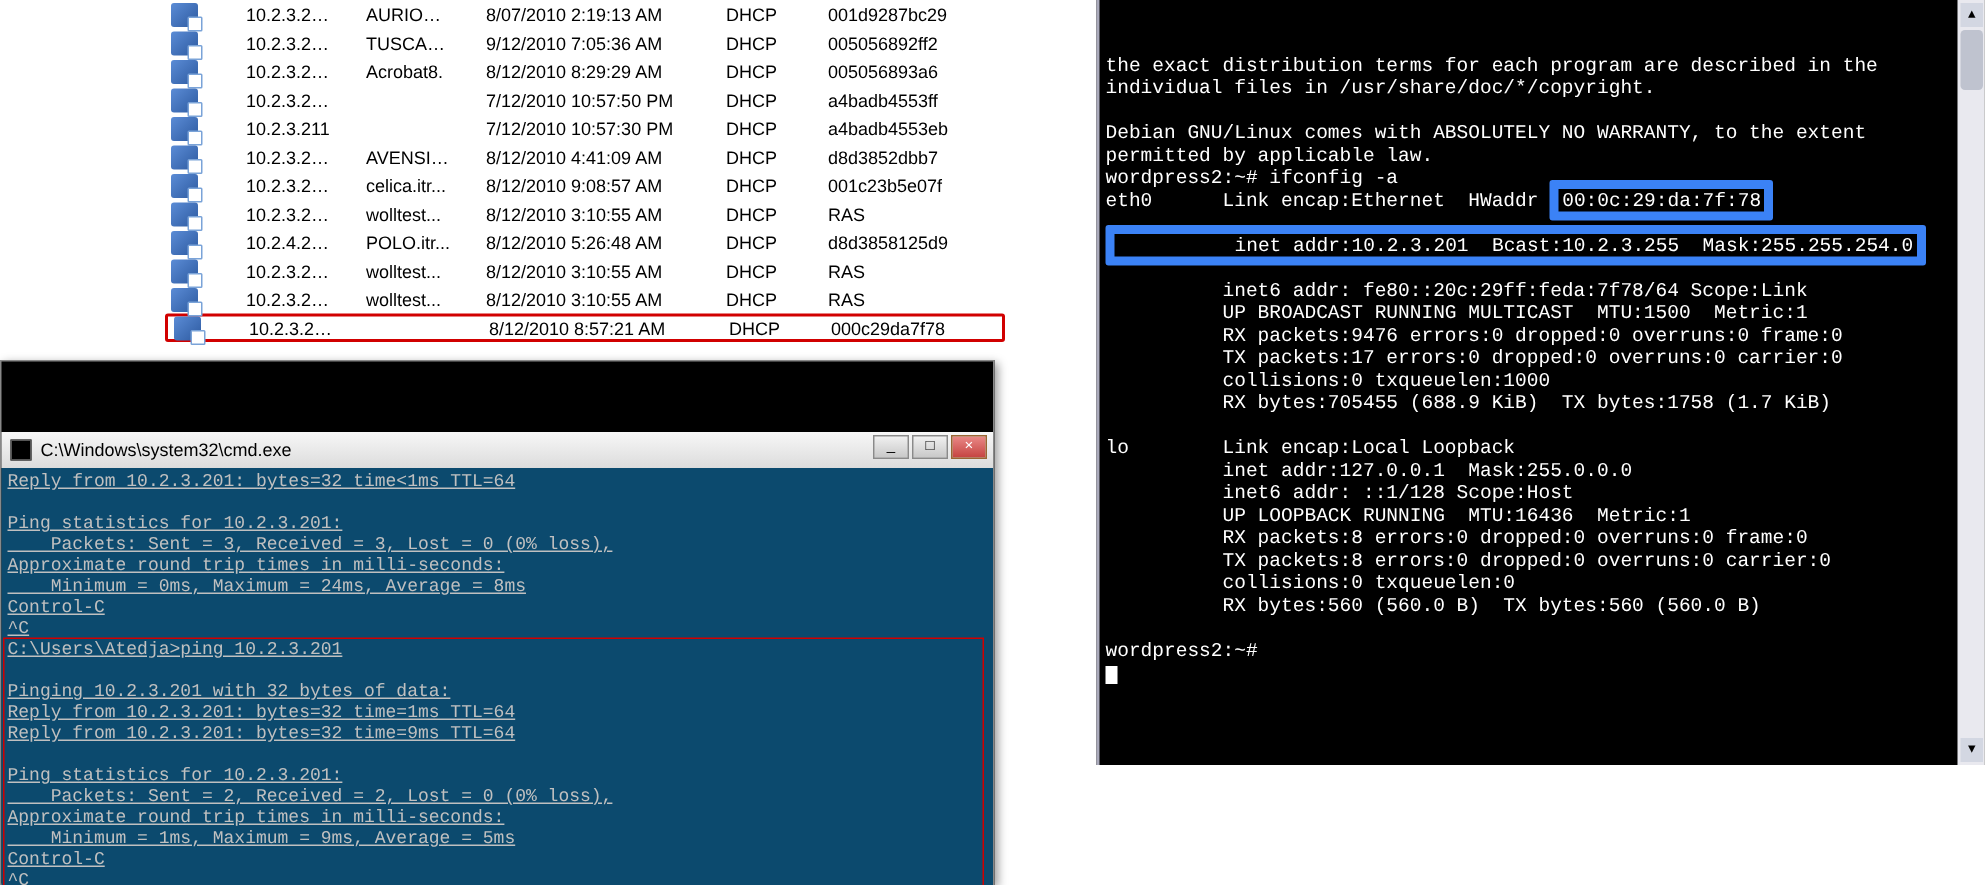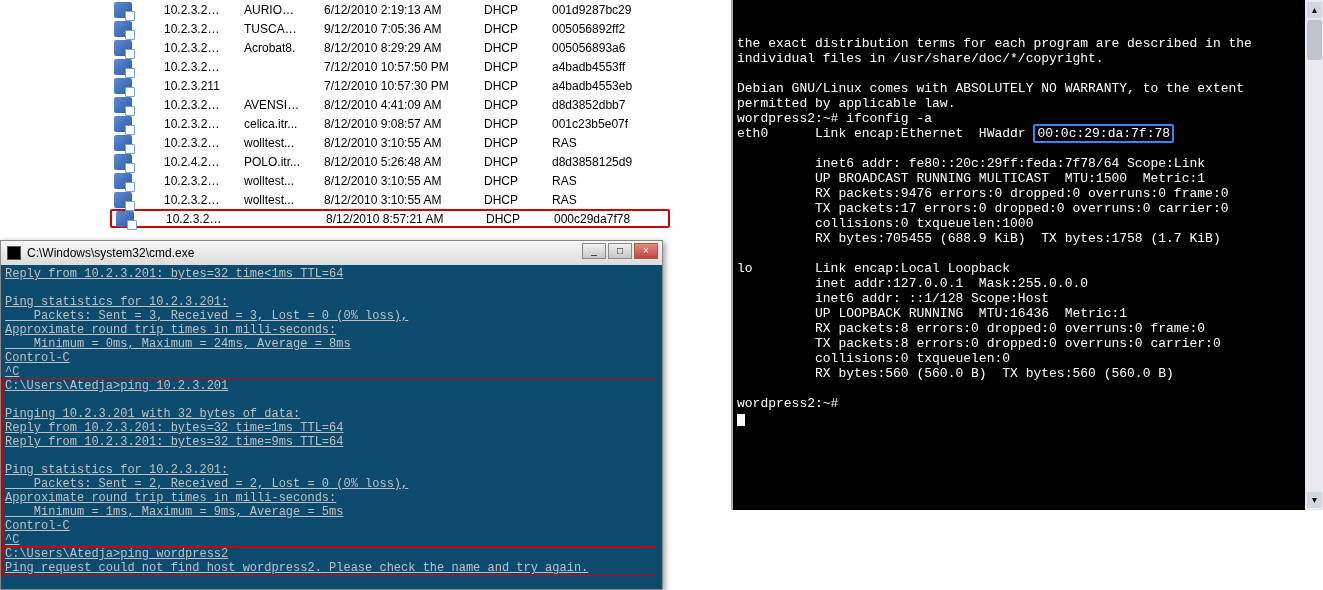--- a/index.html
+++ b/index.html
@@ -45,20 +45,21 @@
     background: #000;
   }
   .cmd-title {
     height: 24px;
     background: linear-gradient(#f7f7f7,#dcdcdc);
     display: flex; align-items: center;
     padding: 0 6px;
     font-size: 12px;
     color: #000;
     position: relative;
+    margin-top: 47px;
   }
   .cmd-title .cmd-icon {
     width: 14px; height: 14px; background: #000; border: 1px solid #555; margin-right: 6px;
   }
   .winbtns { position: absolute; right: 4px; top: 2px; display: flex; gap: 2px; }
   .winbtns div { width: 24px; height: 16px; border: 1px solid #8a8a8a; background: linear-gradient(#f0f0f0,#c8c8c8); font-size: 10px; text-align: center; line-height: 14px; cursor: pointer; }
   .winbtns .close { background: linear-gradient(#e98886,#c54441); color:#fff; border-color:#963; }
   .cmd-body {
     font-family: "Consolas","Courier New",monospace;
     font-size: 12px;
@@ -82,40 +83,40 @@
     background: #000;
     border-left: 2px solid #aab;
     font-family: "Consolas","Courier New",monospace;
     font-size: 13px;
     line-height: 15px;
     color: #fff;
     padding: 6px 8px 6px 4px;
     white-space: pre;
     overflow: hidden;
   }
-  .linux-term .lred { border: 2px solid #3b82f6; border-radius: 2px; padding: 0 2px; }
+  .linux-term .lred { border: 6px solid #3b82f6; border-radius: 2px; padding: 0 2px; }
   .scrollbar-r { position: absolute; right: 0; top: 0; width: 18px; height: 510px; background: #e9e9ef; }
   .scrollbar-r .thumb { position: absolute; right: 1px; top: 20px; width: 15px; height: 40px; background: #bfc3cf; border-radius: 3px; }
   .scrollbar-r .btn { position: absolute; right: 1px; width: 15px; height: 16px; background: #d3d7e2; font-size:10px; text-align:center; line-height:16px; }
   .scrollbar-r .up { top: 2px; } .scrollbar-r .dn { bottom: 2px; }
 
   .cursor { display:inline-block; width:8px; height:12px; background:#c0c0c0; vertical-align:text-bottom; }
 
   
   .ovbox { position:absolute; border:1px solid #d10000; pointer-events:none; }
 </style>
 </head>
 <body>
 
 <div class="dhcp-list" id="dhcp-list">
     <div class="dhcp-row">
       <div class="icon"></div>
       <span>10.2.3.216</span>
       <span>AURION...</span>
-      <span>6/12/2010 2:19:13 AM</span>
+      <span>8/07/2010 2:19:13 AM</span>
       <span>DHCP</span>
       <span>001d9287bc29</span>
     </div>
     <div class="dhcp-row">
       <div class="icon"></div>
       <span>10.2.3.214</span>
       <span>TUSCAN2.</span>
       <span>9/12/2010 7:05:36 AM</span>
       <span>DHCP</span>
       <span>005056892ff2</span>
@@ -241,20 +242,21 @@
 
 <div class="linux-term" id="linux-term"><span>
 
 the exact distribution terms for each program are described in the
 individual files in /usr/share/doc/*/copyright.
 
 Debian GNU/Linux comes with ABSOLUTELY NO WARRANTY, to the extent
 permitted by applicable law.
 wordpress2:~# ifconfig -a
 </span><div>eth0      Link encap:Ethernet  HWaddr <span class="lred">00:0c:29:da:7f:78</span></div>
+<div><span class="lred">          inet addr:10.2.3.201  Bcast:10.2.3.255  Mask:255.255.254.0</span></div>
 <span>          inet6 addr: fe80::20c:29ff:feda:7f78/64 Scope:Link
           UP BROADCAST RUNNING MULTICAST  MTU:1500  Metric:1
           RX packets:9476 errors:0 dropped:0 overruns:0 frame:0
           TX packets:17 errors:0 dropped:0 overruns:0 carrier:0
           collisions:0 txqueuelen:1000
           RX bytes:705455 (688.9 KiB)  TX bytes:1758 (1.7 KiB)
 
 lo        Link encap:Local Loopback
           inet addr:127.0.0.1  Mask:255.0.0.0
           inet6 addr: ::1/128 Scope:Host

